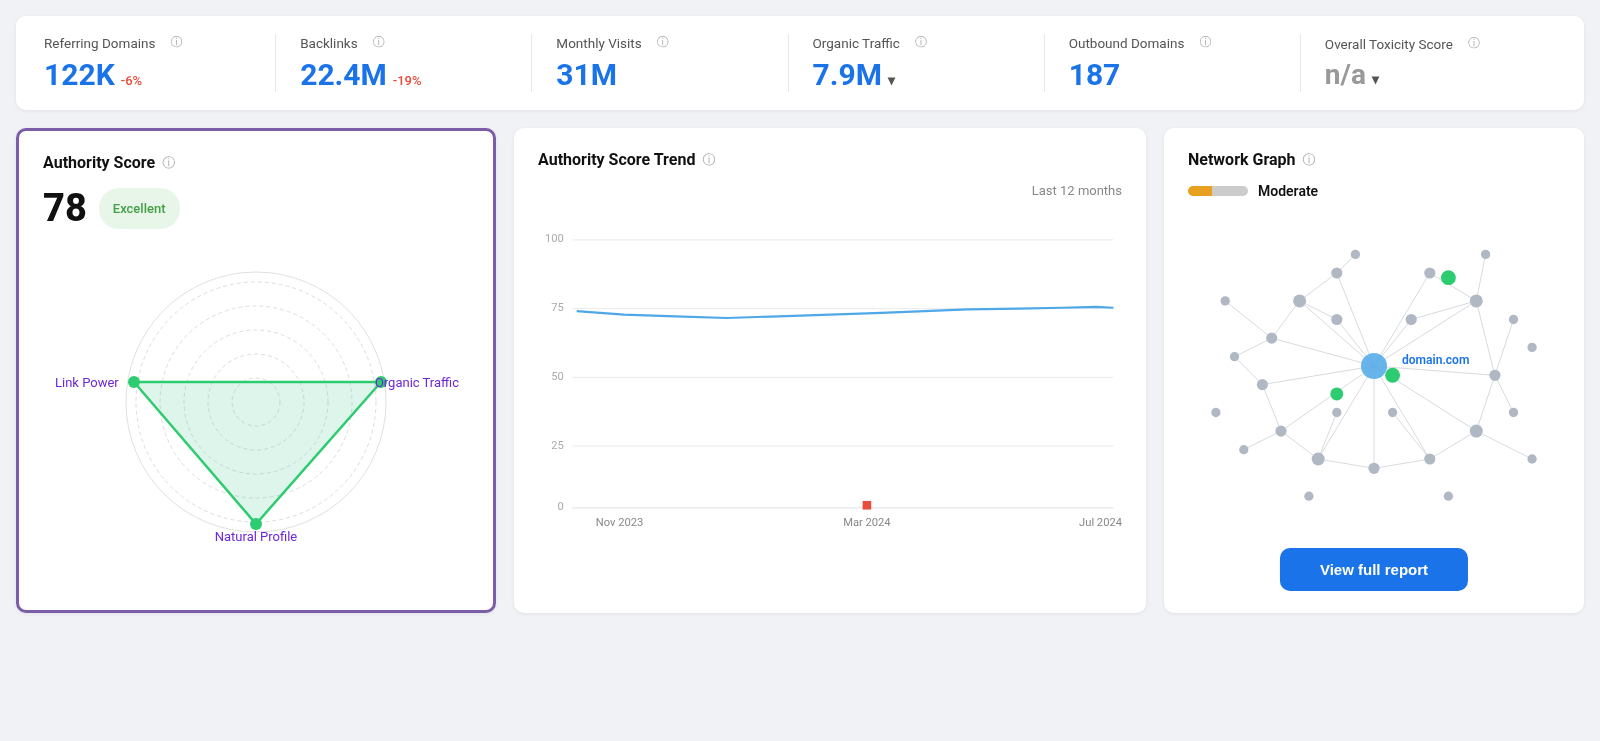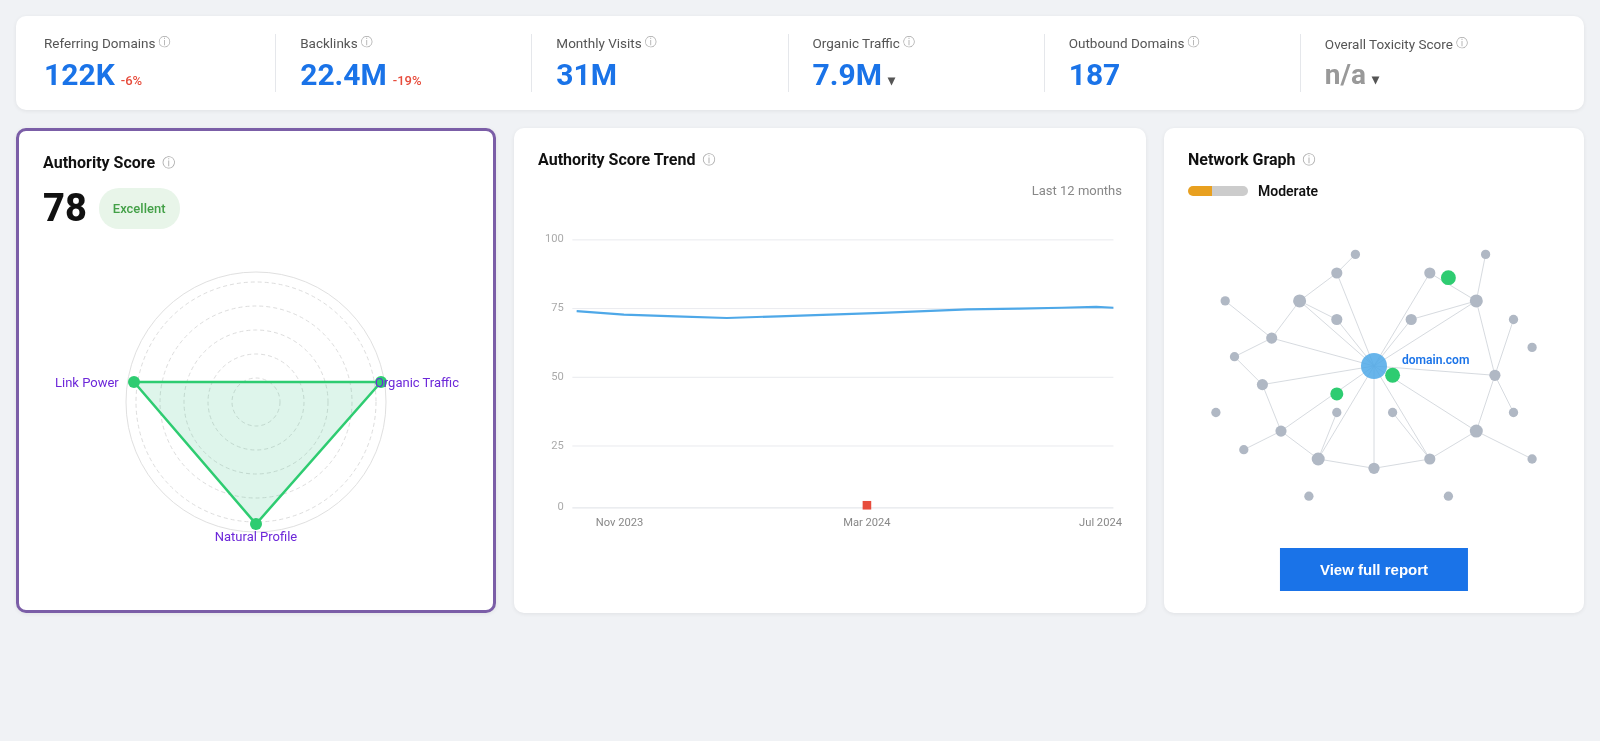--- a/index.html
+++ b/index.html
@@ -25,21 +25,21 @@
       padding: 0 24px;
       border-right: 1px solid #e5e7eb;
     }
     .top-metric:first-child { padding-left: 0; }
     .top-metric:last-child { border-right: none; }
     .metric-label {
       font-size: 13.5px;
       color: #555;
       display: flex;
       align-items: center;
-      gap: 3px;
+      gap: 15px;
       margin-bottom: 6px;
     }
     .metric-label .info-icon {
       color: #aaa;
       font-size: 12px;
       cursor: pointer;
     }
     .metric-value {
       font-size: 30px;
       font-weight: 700;
@@ -181,21 +181,21 @@
     }
 
     .view-report-btn {
       position: absolute;
       bottom: 0;
       left: 50%;
       transform: translateX(-50%);
       background: #1a73e8;
       color: #fff;
       border: none;
-      border-radius: 0;
+      border-radius: 10px;
       padding: 13px 40px;
       font-size: 15px;
       font-weight: 600;
       cursor: pointer;
       white-space: nowrap;
     }
 
     .network-svg {
       width: 100%;
       height: 310px;

